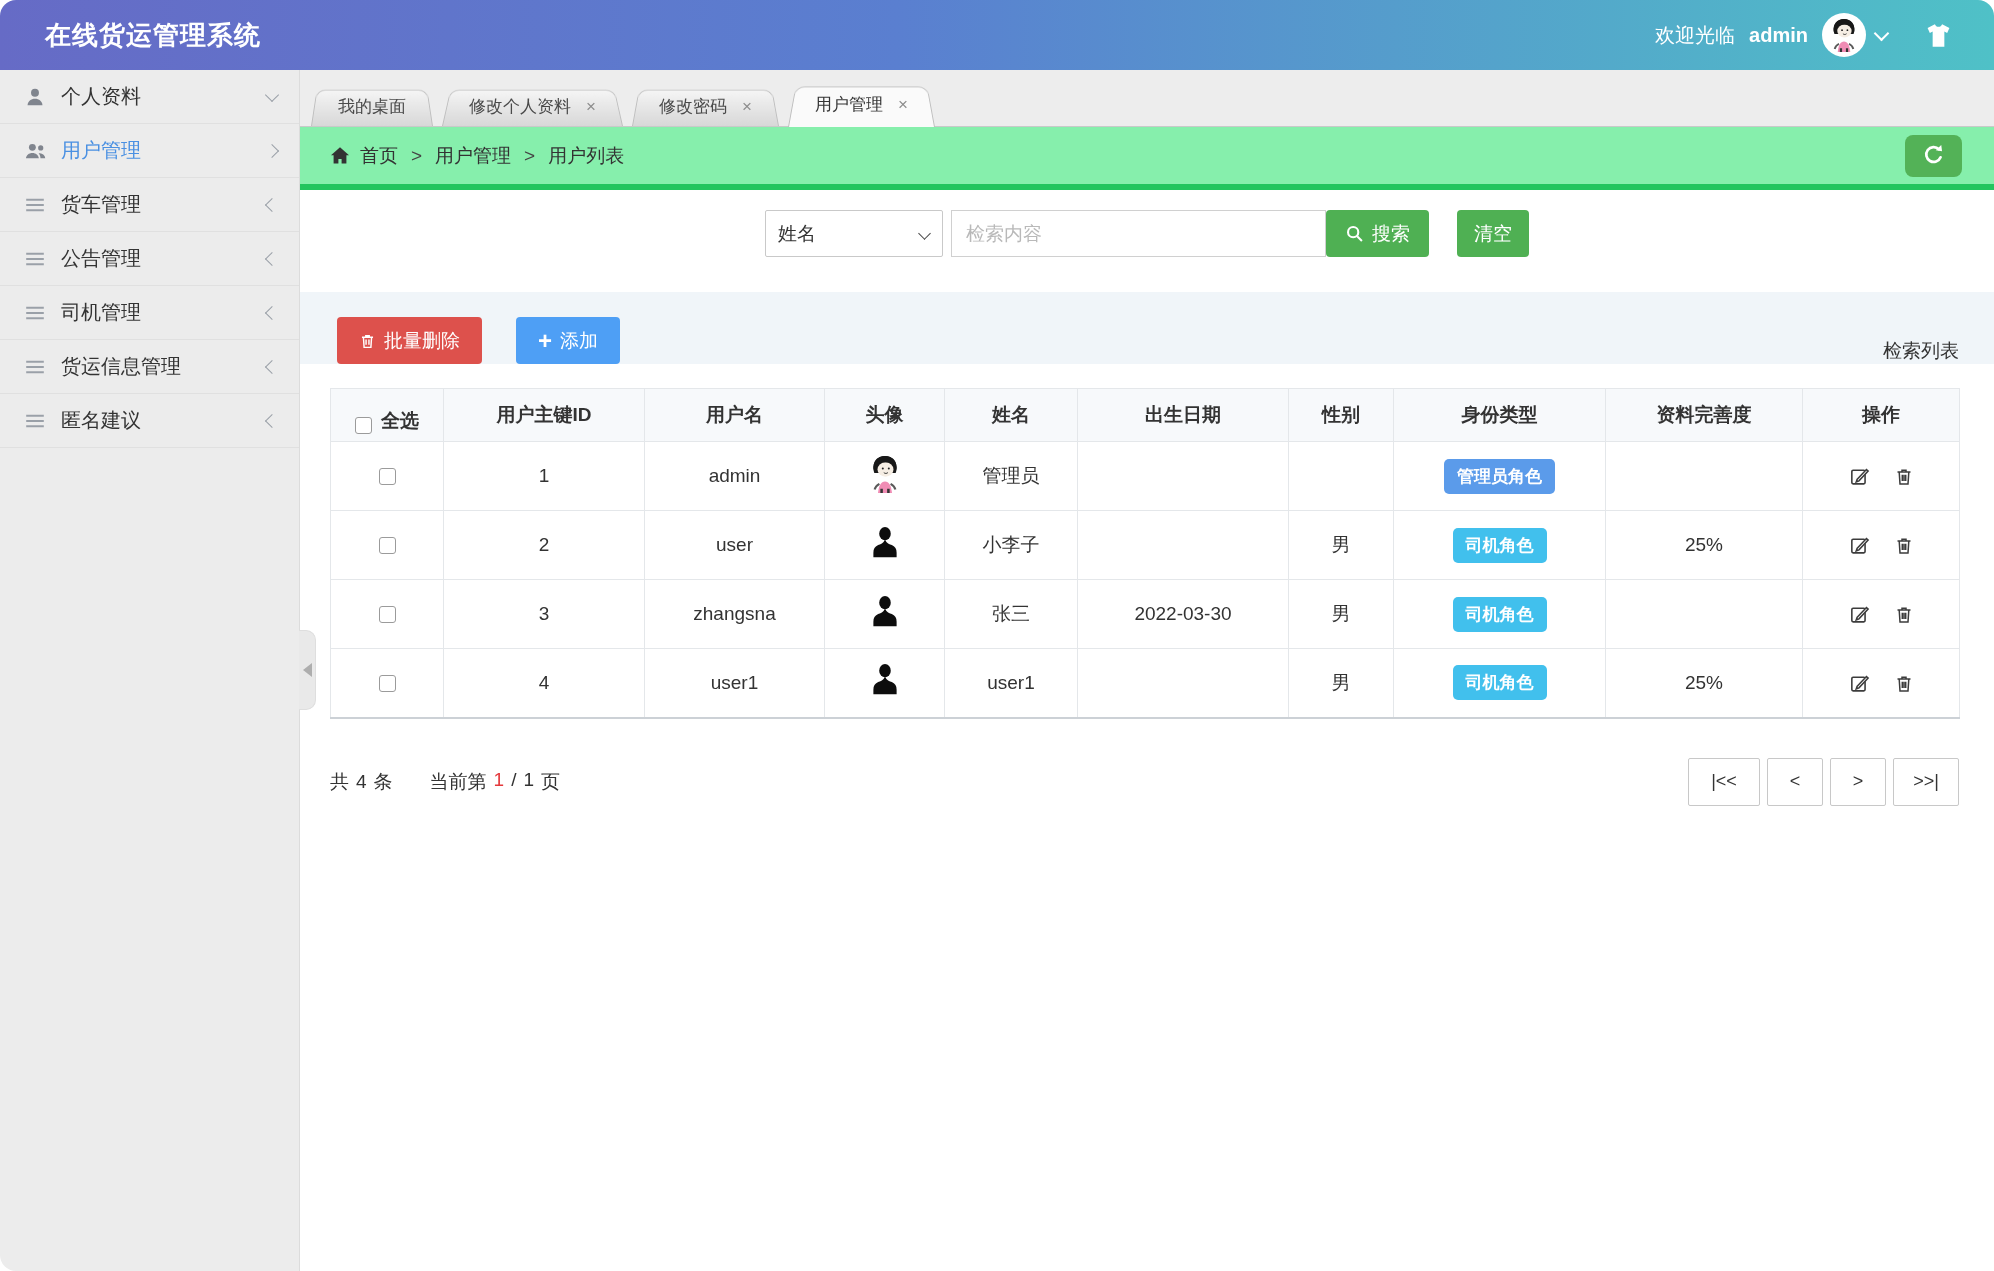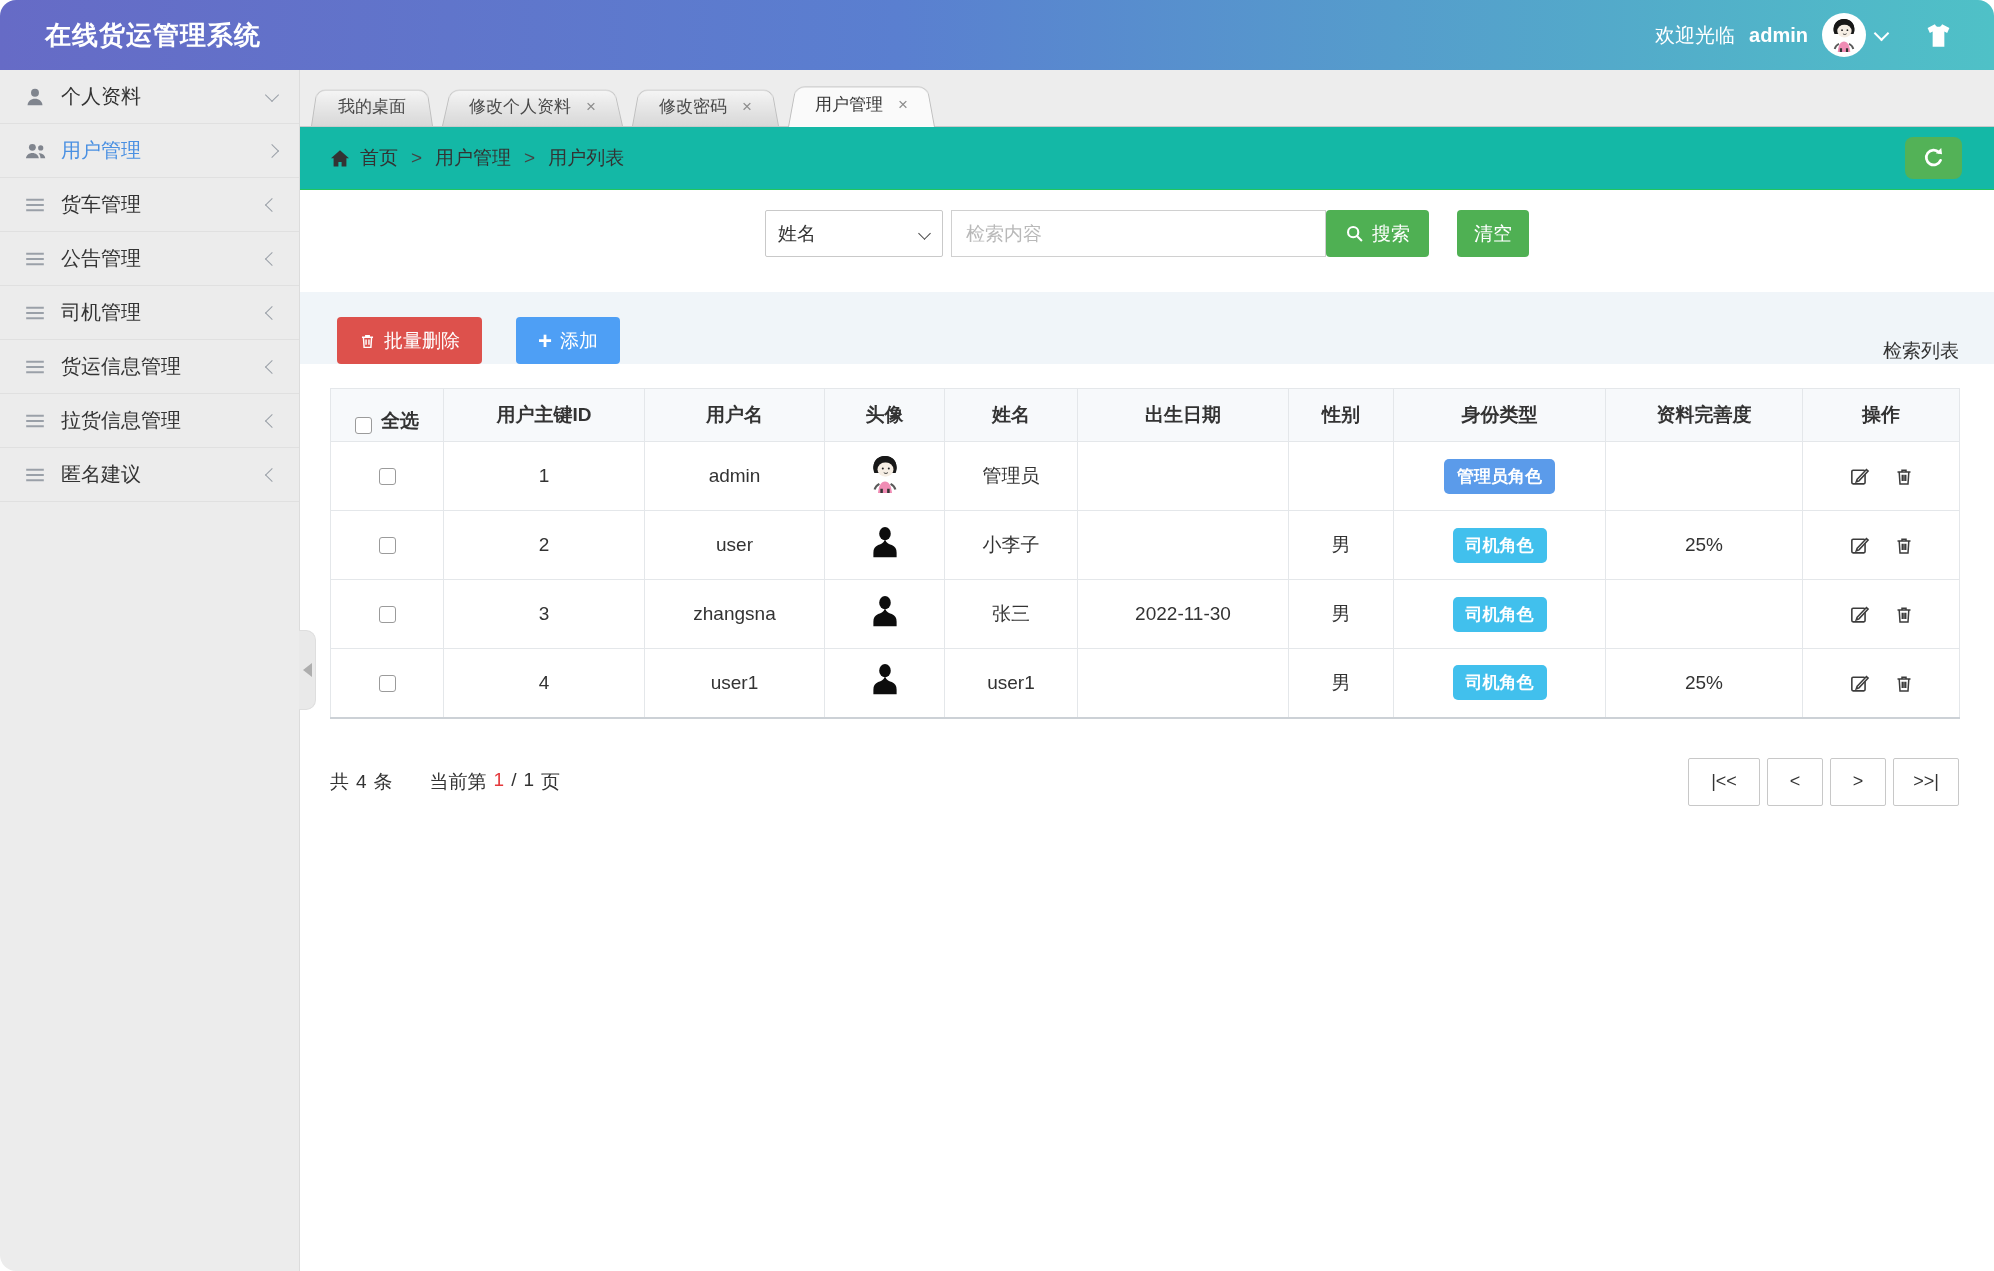--- a/index.html
+++ b/index.html
@@ -44,21 +44,21 @@
   .tab { position:relative; height:40px; display:flex; align-items:center; padding:0 27px; margin-right:9px;
     font-size:17px; color:#4a4a4a; cursor:pointer; z-index:1; }
   .tab::before { content:""; position:absolute; inset:0; z-index:-1;
     background:linear-gradient(#f5f5f5,#d8d8d8); border:1px solid #bfbfbf; border-bottom:none;
     border-radius:10px 10px 0 0; transform:perspective(9px) rotateX(1.3deg); transform-origin:bottom; }
   .tab.active { height:45px; margin-bottom:-1px; color:#333; }
   .tab.active::before { background:#fafafa; }
   .tab-close { margin-left:15px; color:#8d8d8d; font-size:17px; line-height:1; cursor:pointer; }
 
   
-  .breadcrumb-row { height:63px; background:#14b8a6; border-bottom:1px solid #22c55e;
+  .breadcrumb-row { height:63px; background:#86efac; border-bottom:6px solid #22c55e;
     display:flex; align-items:center; padding:0 32px 0 30px; }
   .breadcrumb { display:flex; align-items:center; font-size:19px; color:#333; }
   .home { display:flex; margin-right:10px; }
   .bc-sep { margin:0 13px; color:#444; }
   .bc-item { cursor:pointer; }
   .refresh-btn { margin-left:auto; width:57px; height:42px; background:#53b257; border:none; border-radius:8px;
     display:flex; align-items:center; justify-content:center; cursor:pointer; }
 
   
   .search-row { padding:20px 0 35px; background:#fff; display:flex; justify-content:center; align-items:flex-start; }
@@ -197,29 +197,20 @@
             <span class="side-label">司机管理</span>
             <span class="side-arrow arrow-left"></span>
           </div>
           <div class="side-item">
             <span class="side-icon">
               <svg width="22" height="18" viewBox="0 0 20 16" fill="none" stroke="#9aa0a8" stroke-width="1.8">
                 <path d="M2 3.2h16M2 8h16M2 12.8h16"></path>
               </svg>
             </span>
             <span class="side-label">货运信息管理</span>
-            <span class="side-arrow arrow-left"></span>
-          </div>
-          <div class="side-item">
-            <span class="side-icon">
-              <svg width="22" height="18" viewBox="0 0 20 16" fill="none" stroke="#9aa0a8" stroke-width="1.8">
-                <path d="M2 3.2h16M2 8h16M2 12.8h16"></path>
-              </svg>
-            </span>
-            <span class="side-label">拉货信息管理</span>
             <span class="side-arrow arrow-left"></span>
           </div>
           <div class="side-item">
             <span class="side-icon">
               <svg width="22" height="18" viewBox="0 0 20 16" fill="none" stroke="#9aa0a8" stroke-width="1.8">
                 <path d="M2 3.2h16M2 8h16M2 12.8h16"></path>
               </svg>
             </span>
             <span class="side-label">匿名建议</span>
             <span class="side-arrow arrow-left"></span>
@@ -411,21 +402,21 @@
               <td><input type="checkbox" style=""></td>
               <td>3</td>
               <td>zhangsna</td>
               <td><span class="avatar-cell">
                   <svg width="34" height="40" viewBox="0 0 24 26" fill="#0d0d0d">
                     <ellipse cx="12" cy="6.4" rx="4.1" ry="4.7"></ellipse>
                     <path d="M12 10.5c-1.2 2.9-3 3.1-5.1 4.1-2 1-3.1 2.6-3.1 5.2V23h16.4v-3.2c0-2.6-1.1-4.2-3.1-5.2-2.1-1-3.9-1.2-5.1-4.1z"></path>
                   </svg>
                 </span></td>
               <td>张三</td>
-              <td>2022-11-30</td>
+              <td>2022-03-30</td>
               <td>男</td>
               <td><span class="badge driver">司机角色</span></td>
               <td></td>
               <td><span class="act">
                   <svg width="21" height="21" viewBox="0 0 20 20" fill="none" stroke="#3c3c3c" stroke-width="1.5">
                     <rect x="2.7" y="4" width="12.6" height="13" rx="1.2"></rect>
                     <path d="M7.8 12.6 16.6 3.4l1.6 1.5-8.7 9.3-2.6.9z" fill="#fff"></path>
                   </svg>
                 </span><span class="act">
                   <svg width="20" height="21" viewBox="0 0 20 20" fill="none" stroke="#3c3c3c" stroke-width="1.5">

